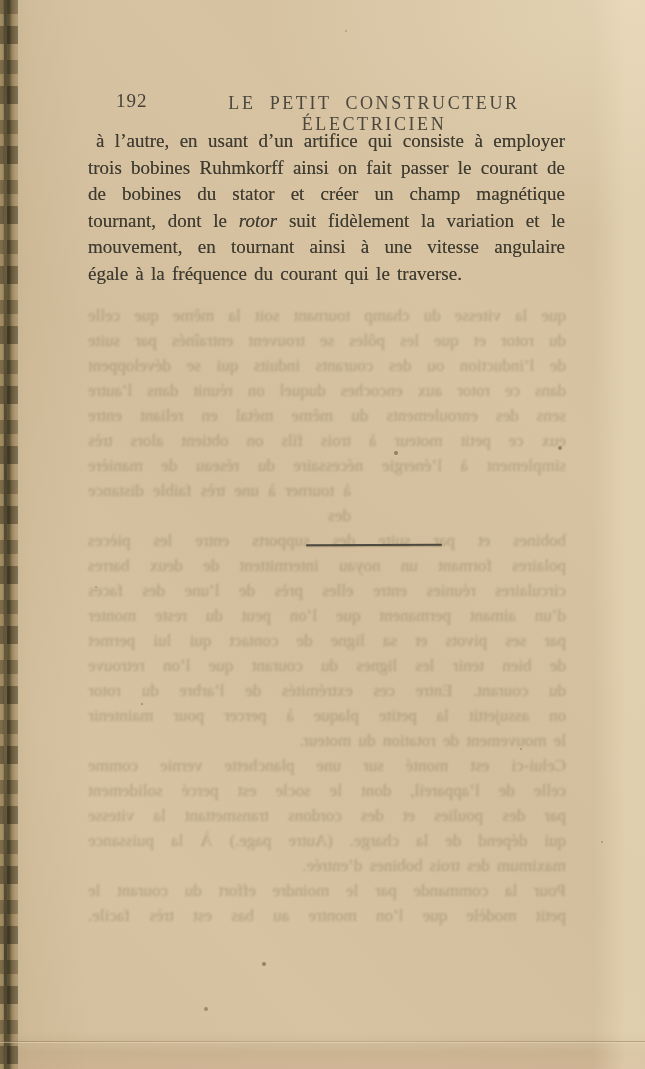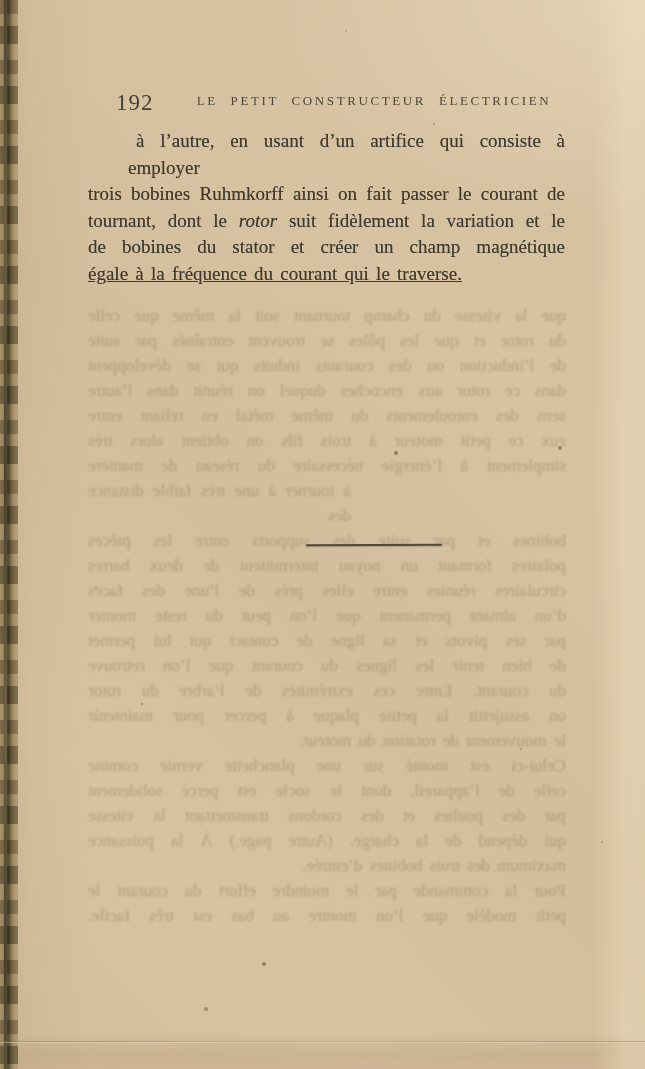--- a/index.html
+++ b/index.html
@@ -34,39 +34,39 @@
   .binding-line {
     position: absolute; left: 4px; top: 0; bottom: 0; width: 3px;
     background: linear-gradient(180deg, #4f4833, #6a5f41 22%, #4c4531 45%, #6d6245 68%, #4a432f 90%, #5c5339);
     filter: blur(.4px);
   }
 
   
   .runhead { position: absolute; left: 88px; top: 90px; width: 476px; height: 24px; color: #45413467; }
   .pagenum {
     position: absolute; left: 28px; top: 0;
-    font-size: 23px; letter-spacing: 1px; color: #46423a;
+    font-size: 19px; letter-spacing: 1px; color: #46423a;
   }
   .runtitle {
     position: absolute; left: 100px; top: 3px; width: 372px;
     text-align: center;
-    font-size: 13px; letter-spacing: 2.6px; word-spacing: 7px;
+    font-size: 18px; letter-spacing: 2.6px; word-spacing: 7px;
     color: #4b473d;
   }
 
   
   .para {
     position: absolute; left: 88px; top: 128px; width: 477px;
     font-size: 19px; line-height: 26.5px; color: #3d3a30;
     word-spacing: 2.5px;
     text-shadow: 0 0 .4px rgba(61,58,48,.6);
   }
   .para .pline { text-align: justify; text-align-last: justify; white-space: normal; }
-  .para .pline.first { text-indent: 8px; margin-left: 40px; }
-  .para .pline.last { text-align-last: left; text-decoration: underline; }
+  .para .pline.first { text-indent: 8px; }
+  .para .pline.last { text-align-last: left; }
   .para i { font-style: italic; }
 
   
   .divider {
     position: absolute; left: 306px; top: 544px; width: 136px; height: 2px;
     background: #4d4a40;
     border-radius: 1px;
     transform: rotate(-0.25deg);
     box-shadow: 0 1px 1px rgba(120,104,72,.35);
   }
@@ -116,22 +116,23 @@
   <div class="binding-line"></div>
 
   <div class="runhead">
     <span class="pagenum">192</span>
     <span class="runtitle">LE PETIT CONSTRUCTEUR ÉLECTRICIEN</span>
   </div>
 
   <div class="para">
     <div class="pline first">à l’autre, en usant d’un artifice qui consiste à employer</div>
     <div class="pline">trois bobines Ruhmkorff ainsi on fait passer le courant de</div>
+    <div class="pline">de bobines du stator et créer un champ magnétique</div>
     <div class="pline"><span>tournant, dont le </span><i>rotor</i><span> suit fidèlement la variation et le</span></div>
-    <div class="pline">de bobines du stator et créer un champ magnétique</div>
+    <div class="pline">mouvement, en tournant ainsi à une vitesse angulaire</div>
     <div class="pline last">égale à la fréquence du courant qui le traverse.</div>
   </div>
 
   <div class="bleed">
     <div class="bline">que la vitesse du champ tournant soit la même que celle</div>
     <div class="bline">du rotor et que les pôles se trouvent entraînés par suite</div>
     <div class="bline">de l’induction ou des courants induits qui se développent</div>
     <div class="bline">dans ce rotor aux encoches duquel on réunit dans l’autre</div>
     <div class="bline">sens des enroulements du même métal en reliant entre</div>
     <div class="bline">eux ce petit moteur à trois fils on obtient alors très</div>

